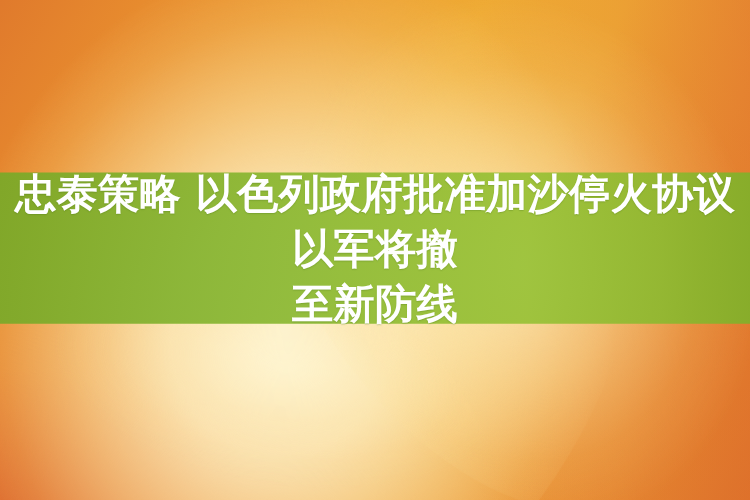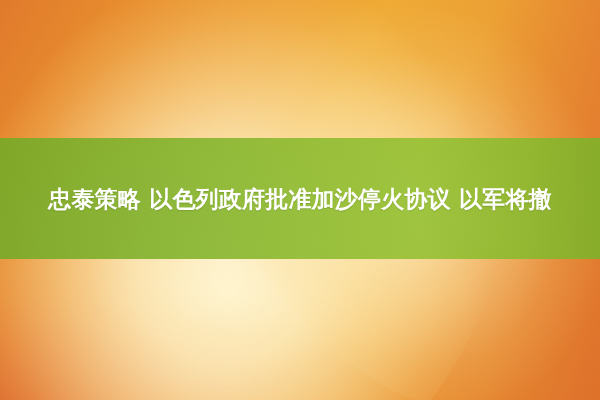--- a/index.html
+++ b/index.html
@@ -127,21 +127,21 @@
     justify-content: center;
   }
 
   .headline {
     width: 100%;
     margin: 0;
     padding: 0 3px;
     box-sizing: border-box;
     text-align: center;
     color: #ffffff;
-    font-size: 23px;
+    font-size: 33px;
     font-weight: 700;
     line-height: 44px;
     letter-spacing: 0.2px;
     white-space: pre-wrap;
     text-shadow: 0 1px 1px rgba(60, 100, 20, 0.25);
   }
 </style>
 </head>
 <body>
 
@@ -150,15 +150,16 @@
   <div class="bg-base"></div>
   <div class="bg-warm-ll"></div>
   <div class="bg-warm-r"></div>
 
   <div class="ellipse-light"></div>
   <div class="ellipse-light-2"></div>
   <div class="ellipse-light-3"></div>
 
   <div class="green-band">
     <div class="headline">忠泰策略 以色列政府批准加沙停火协议 以军将撤</div>
+    <div class="headline">至新防线</div>
   </div>
 
 </div>
 
 </body></html>

